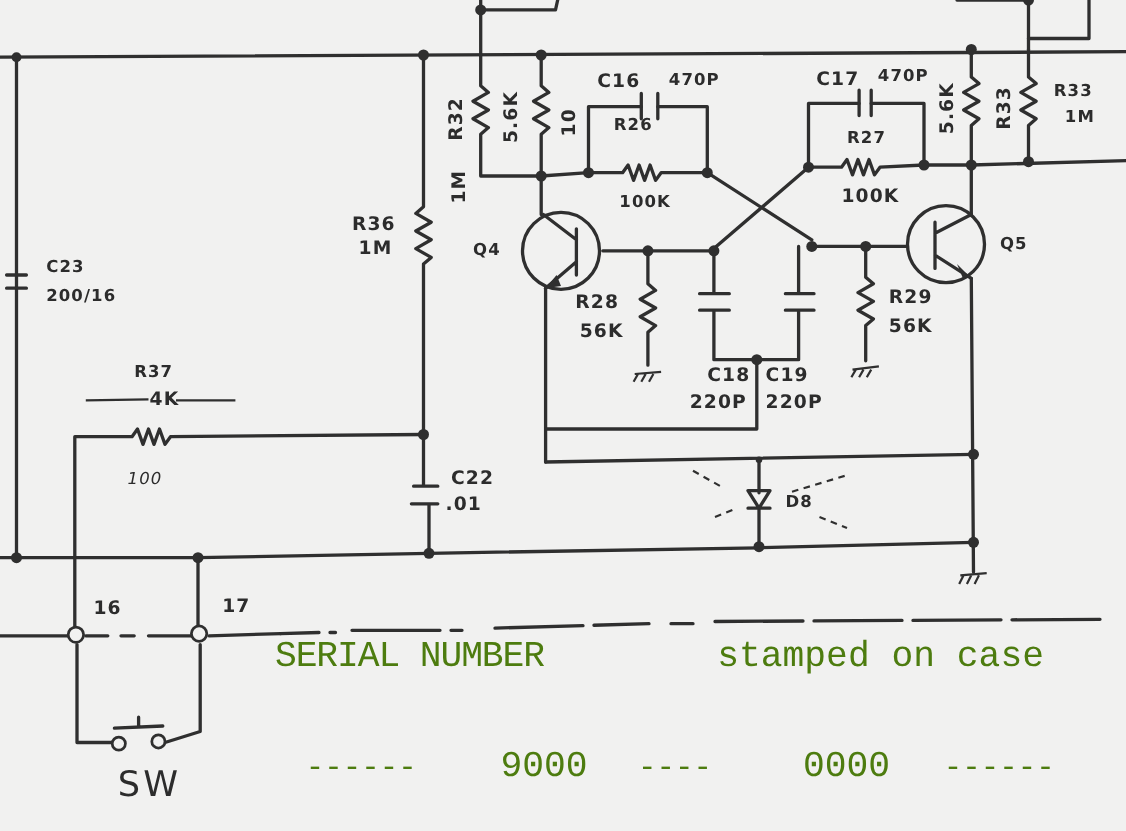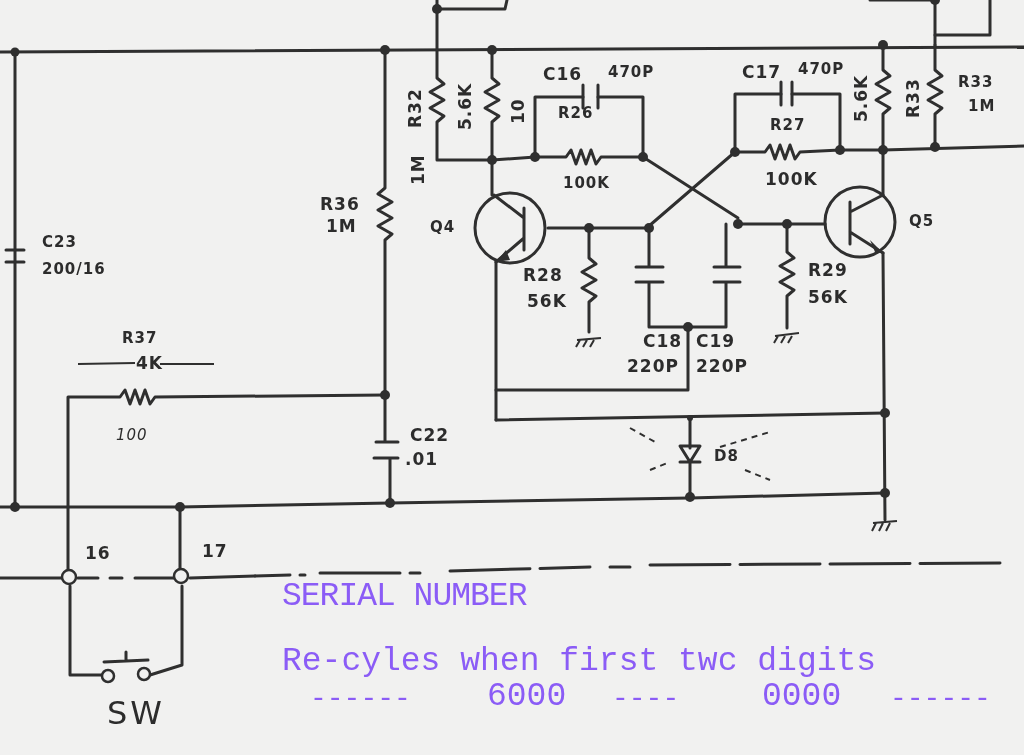--- a/index.html
+++ b/index.html
@@ -6,21 +6,21 @@
   #canvas { position: relative; width: 1024px; height: 755px; overflow: hidden; background: #f1f1f0; }
   svg { position: absolute; left: 0; top: 0; }
   .w { stroke: #2f2f2f; stroke-width: 3; fill: none; stroke-linecap: round; stroke-linejoin: round; }
   .thin { stroke: #2f2f2f; stroke-width: 2; fill: none; }
   .dot { fill: #2f2f2f; }
   .term { fill: #f1f1f0; stroke: #2f2f2f; stroke-width: 2.5; }
   .lbl { position: absolute; font-family: "DejaVu Sans", sans-serif; font-weight: bold; color: #2c2c2c; font-size: 15px; line-height: 19px; white-space: nowrap; letter-spacing: 1px; }
   .lbl.sm { font-size: 17px; line-height: 17px; }
   .lbl.it { font-style: italic; font-weight: normal; }
   .vert { transform-origin: left top; }
-  .tw { position: absolute; font-family: "Liberation Mono", "DejaVu Sans Mono", monospace; color: #8b5cf6; font-size: 33px; line-height: 33px; white-space: pre; margin-left: 32px; }
+  .tw { position: absolute; font-family: "Liberation Mono", "DejaVu Sans Mono", monospace; color: #4d7c0f; font-size: 33px; line-height: 33px; white-space: pre; }
 </style>
 </head>
 <body>
 
 <div id="canvas">
 
   <svg width="1024" height="755" viewBox="0 0 1024 755">
 
     <path class="w" d="M0 52 L1024 47"></path>
 
@@ -174,19 +174,19 @@
   <span class="lbl sm" style="left:410px;top:427px">C22</span>
   <span class="lbl sm" style="left:405px;top:451px">.01</span>
 
   <span class="lbl" style="left:714px;top:447px">D8</span>
 
   <span class="lbl sm" style="left:85px;top:545px">16</span>
   <span class="lbl sm" style="left:202px;top:543px">17</span>
   <span class="lbl" style="left:107px;top:700px;font-size:32px;line-height:26px;font-weight:normal;letter-spacing:3px">SW</span>
 
   <span class="tw" style="left:250px;top:580px;letter-spacing:-1px">SERIAL NUMBER</span>
-  <span class="tw" style="left:250px;top:645px">Re-cyles when first twc digits</span>
+  <span class="tw" style="left:652px;top:580px">stamped on case</span>
   <span class="tw" style="left:278px;top:682px;font-size:28px">------</span>
-  <span class="tw" style="left:455px;top:680px">6000</span>
+  <span class="tw" style="left:455px;top:680px">9000</span>
   <span class="tw" style="left:580px;top:682px;font-size:28px">----</span>
   <span class="tw" style="left:730px;top:680px">0000</span>
   <span class="tw" style="left:858px;top:682px;font-size:28px">------</span>
 </div>
 
 </body></html>

